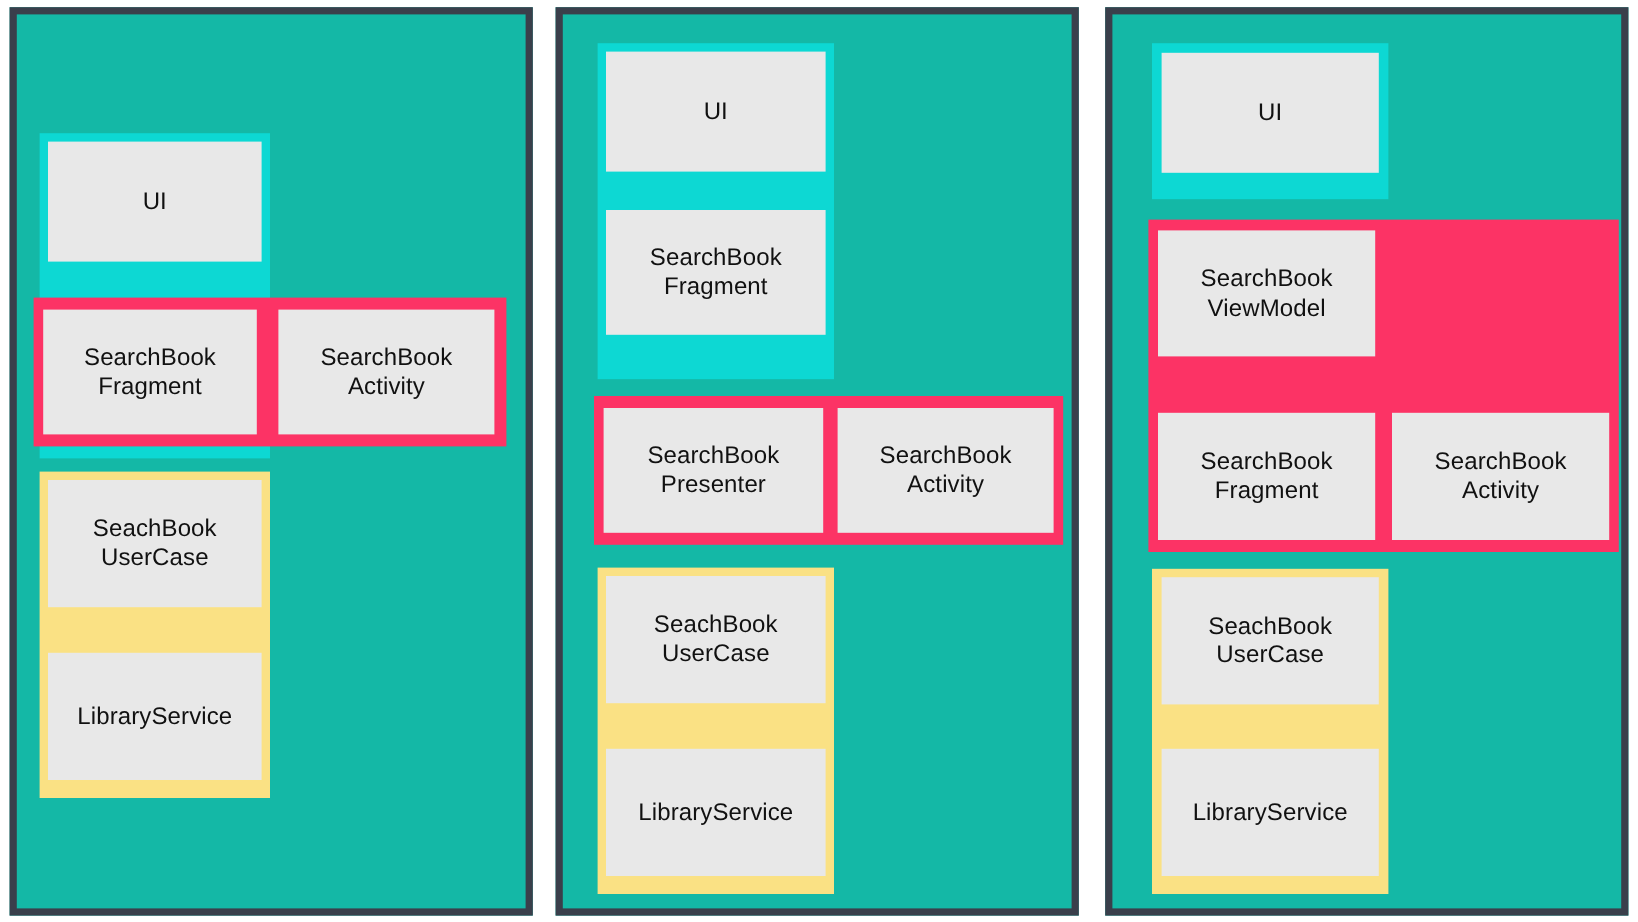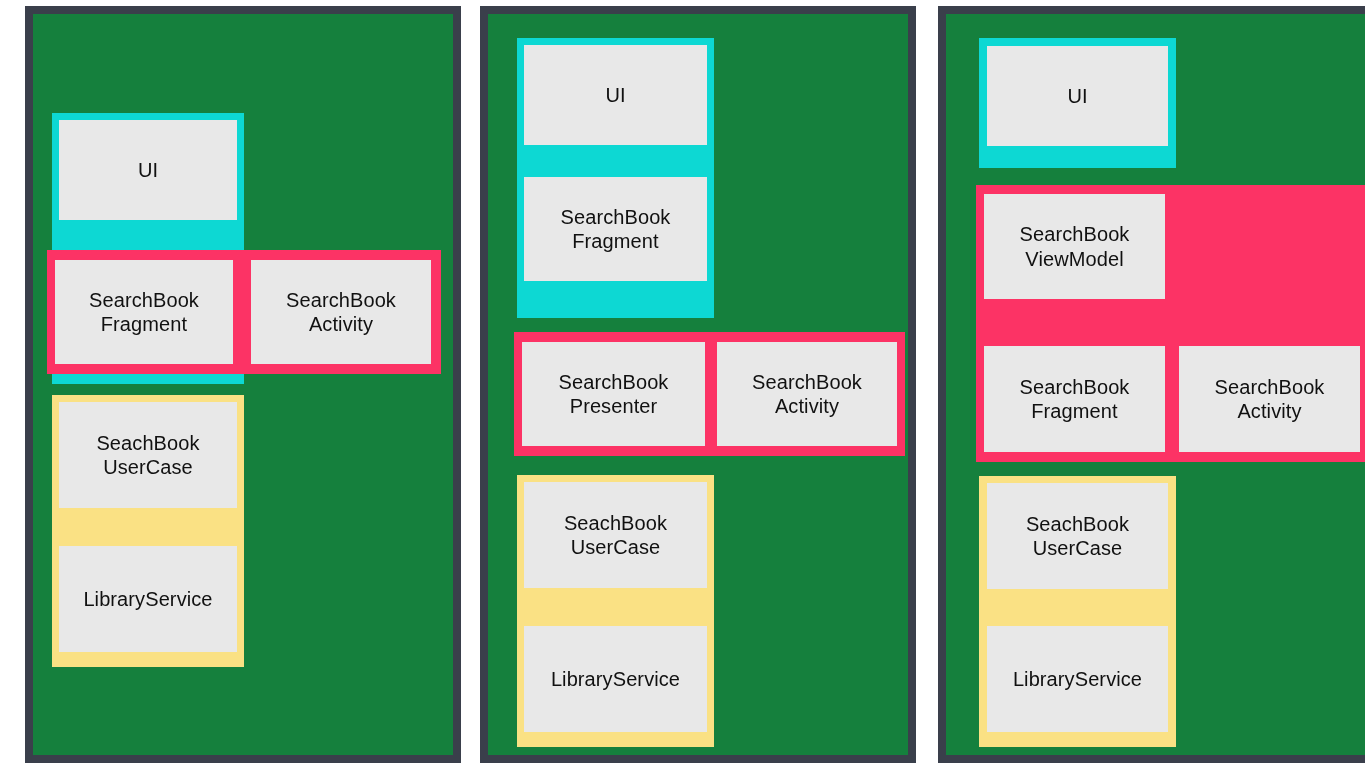--- a/index.html
+++ b/index.html
@@ -18,23 +18,22 @@
     position: relative;
     width: 1365px;
     height: 768px;
     background: #ffffff;
   }
 
   
   .panel {
     position: absolute;
     box-sizing: border-box;
-    background: #15803d;
-    border: 8px solid #be185d;
-    margin-left: 17px;
+    background: #14b8a6;
+    border: 6px solid #be185d;
   }
   #panel-1 { left: 8px;   top: 6px; width: 436px; height: 757px; }
   #panel-2 { left: 463px; top: 6px; width: 436px; height: 757px; }
   #panel-3 { left: 921px; top: 6px; width: 436px; height: 757px; }
 
   
   .layer {
     position: absolute;
     box-sizing: border-box;
   }

